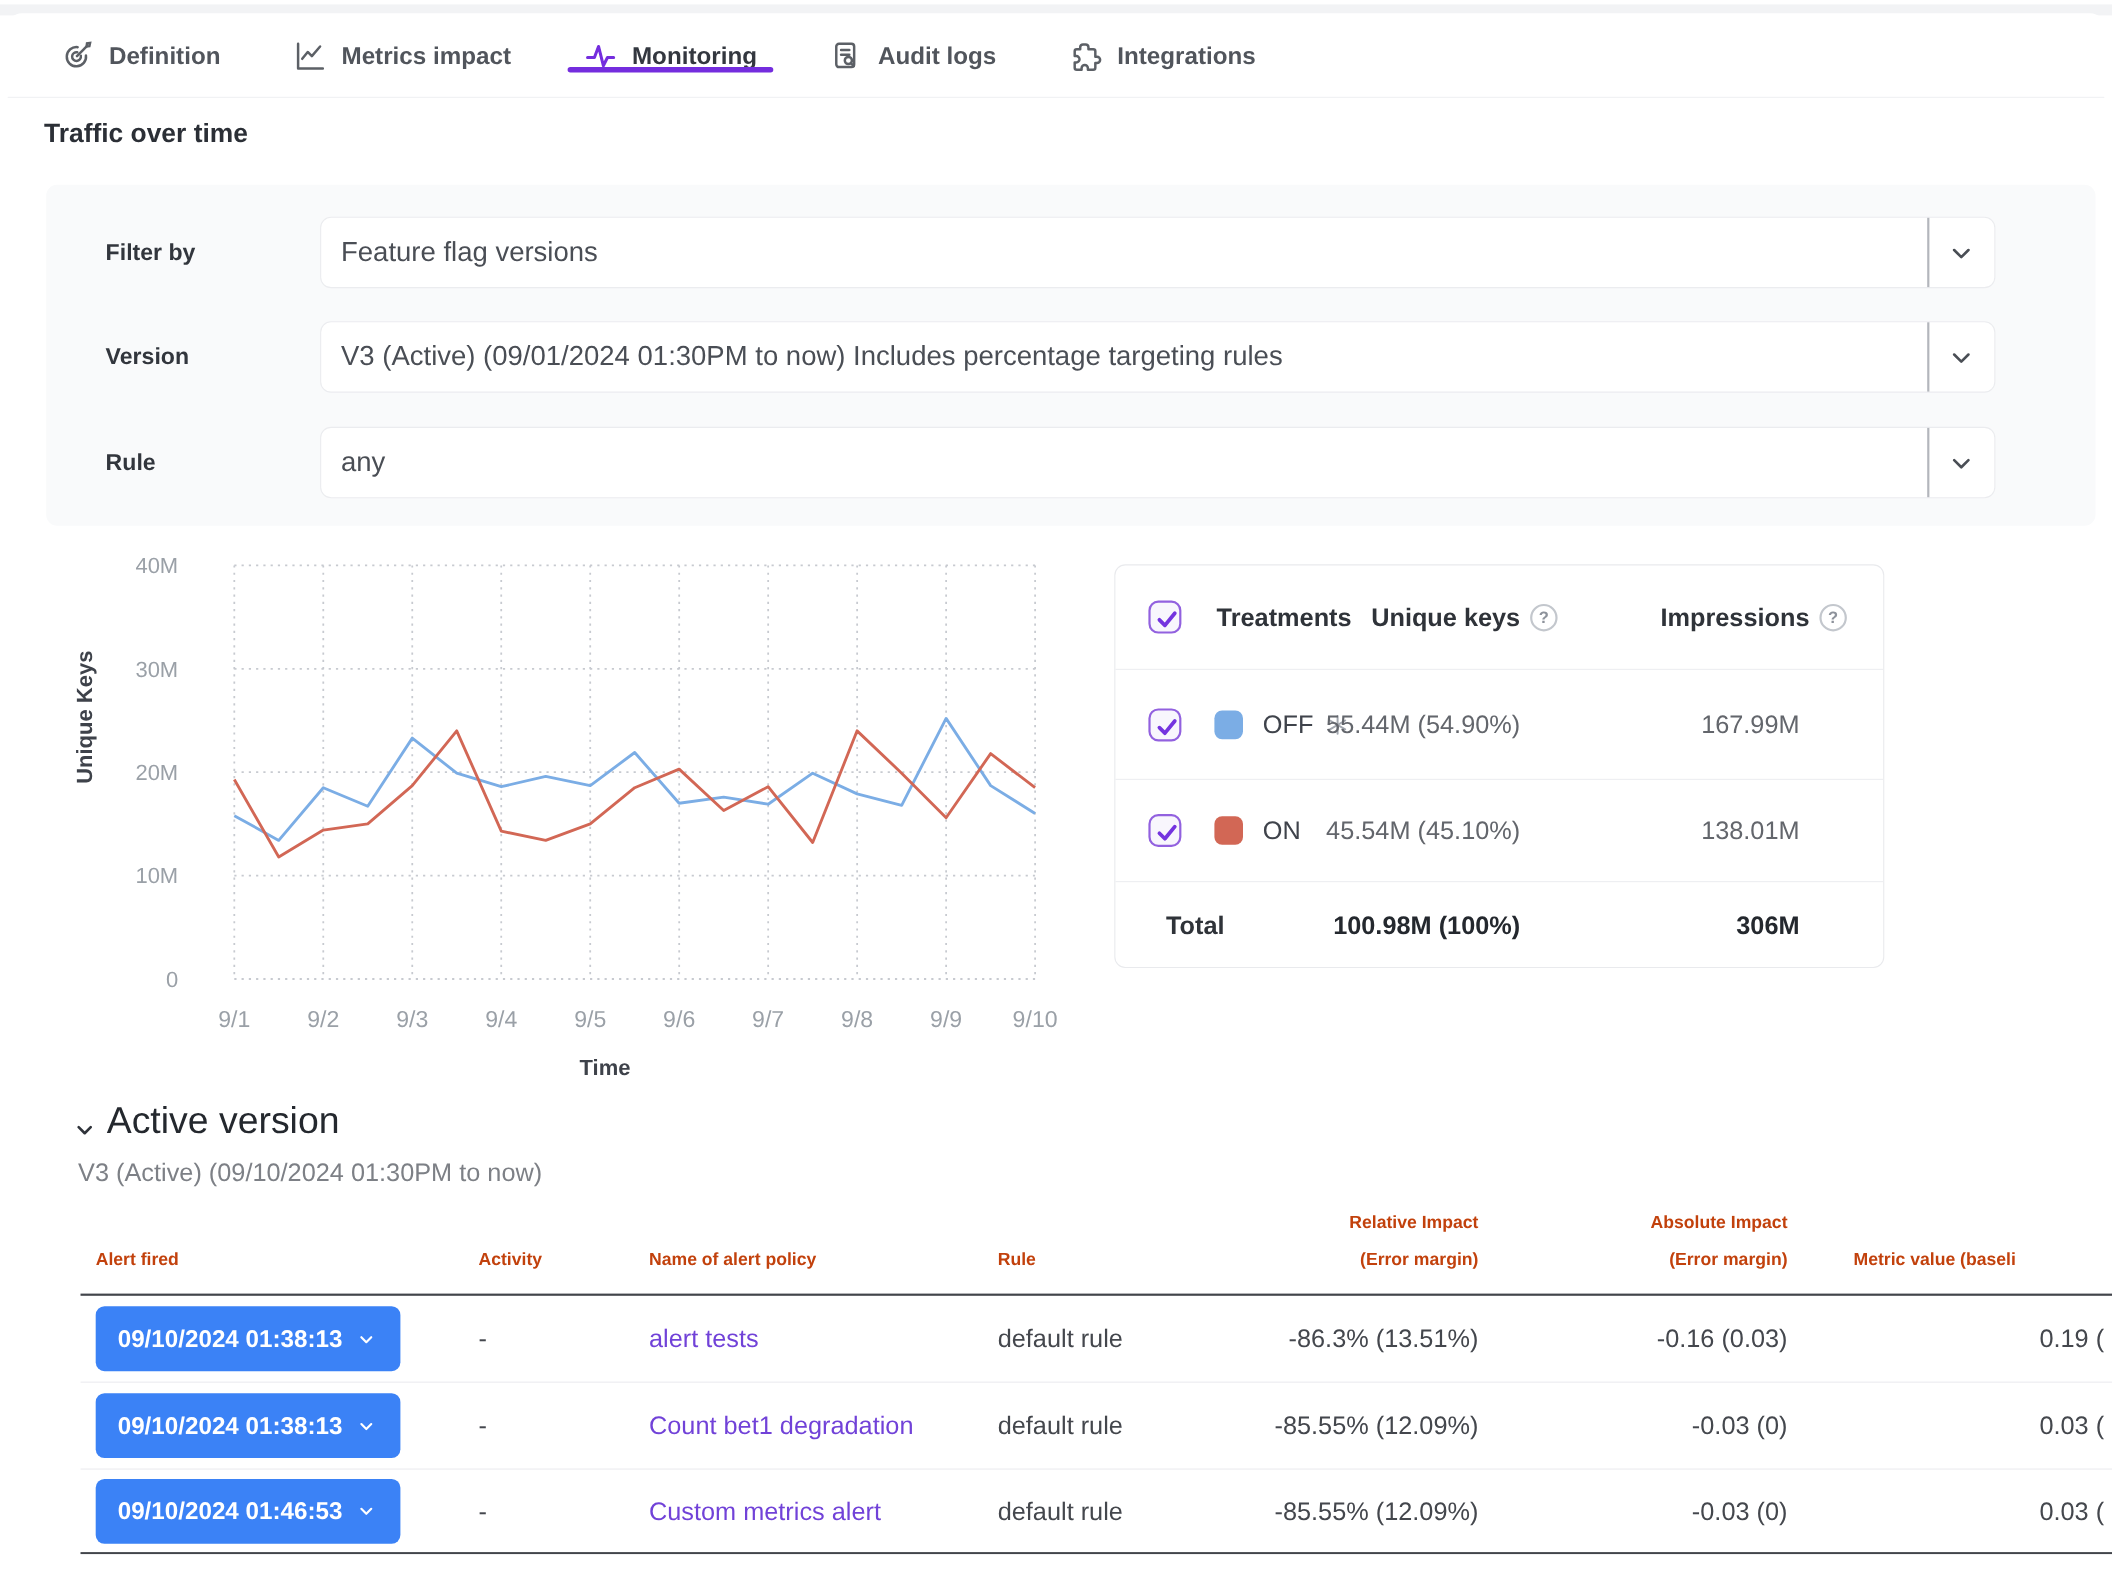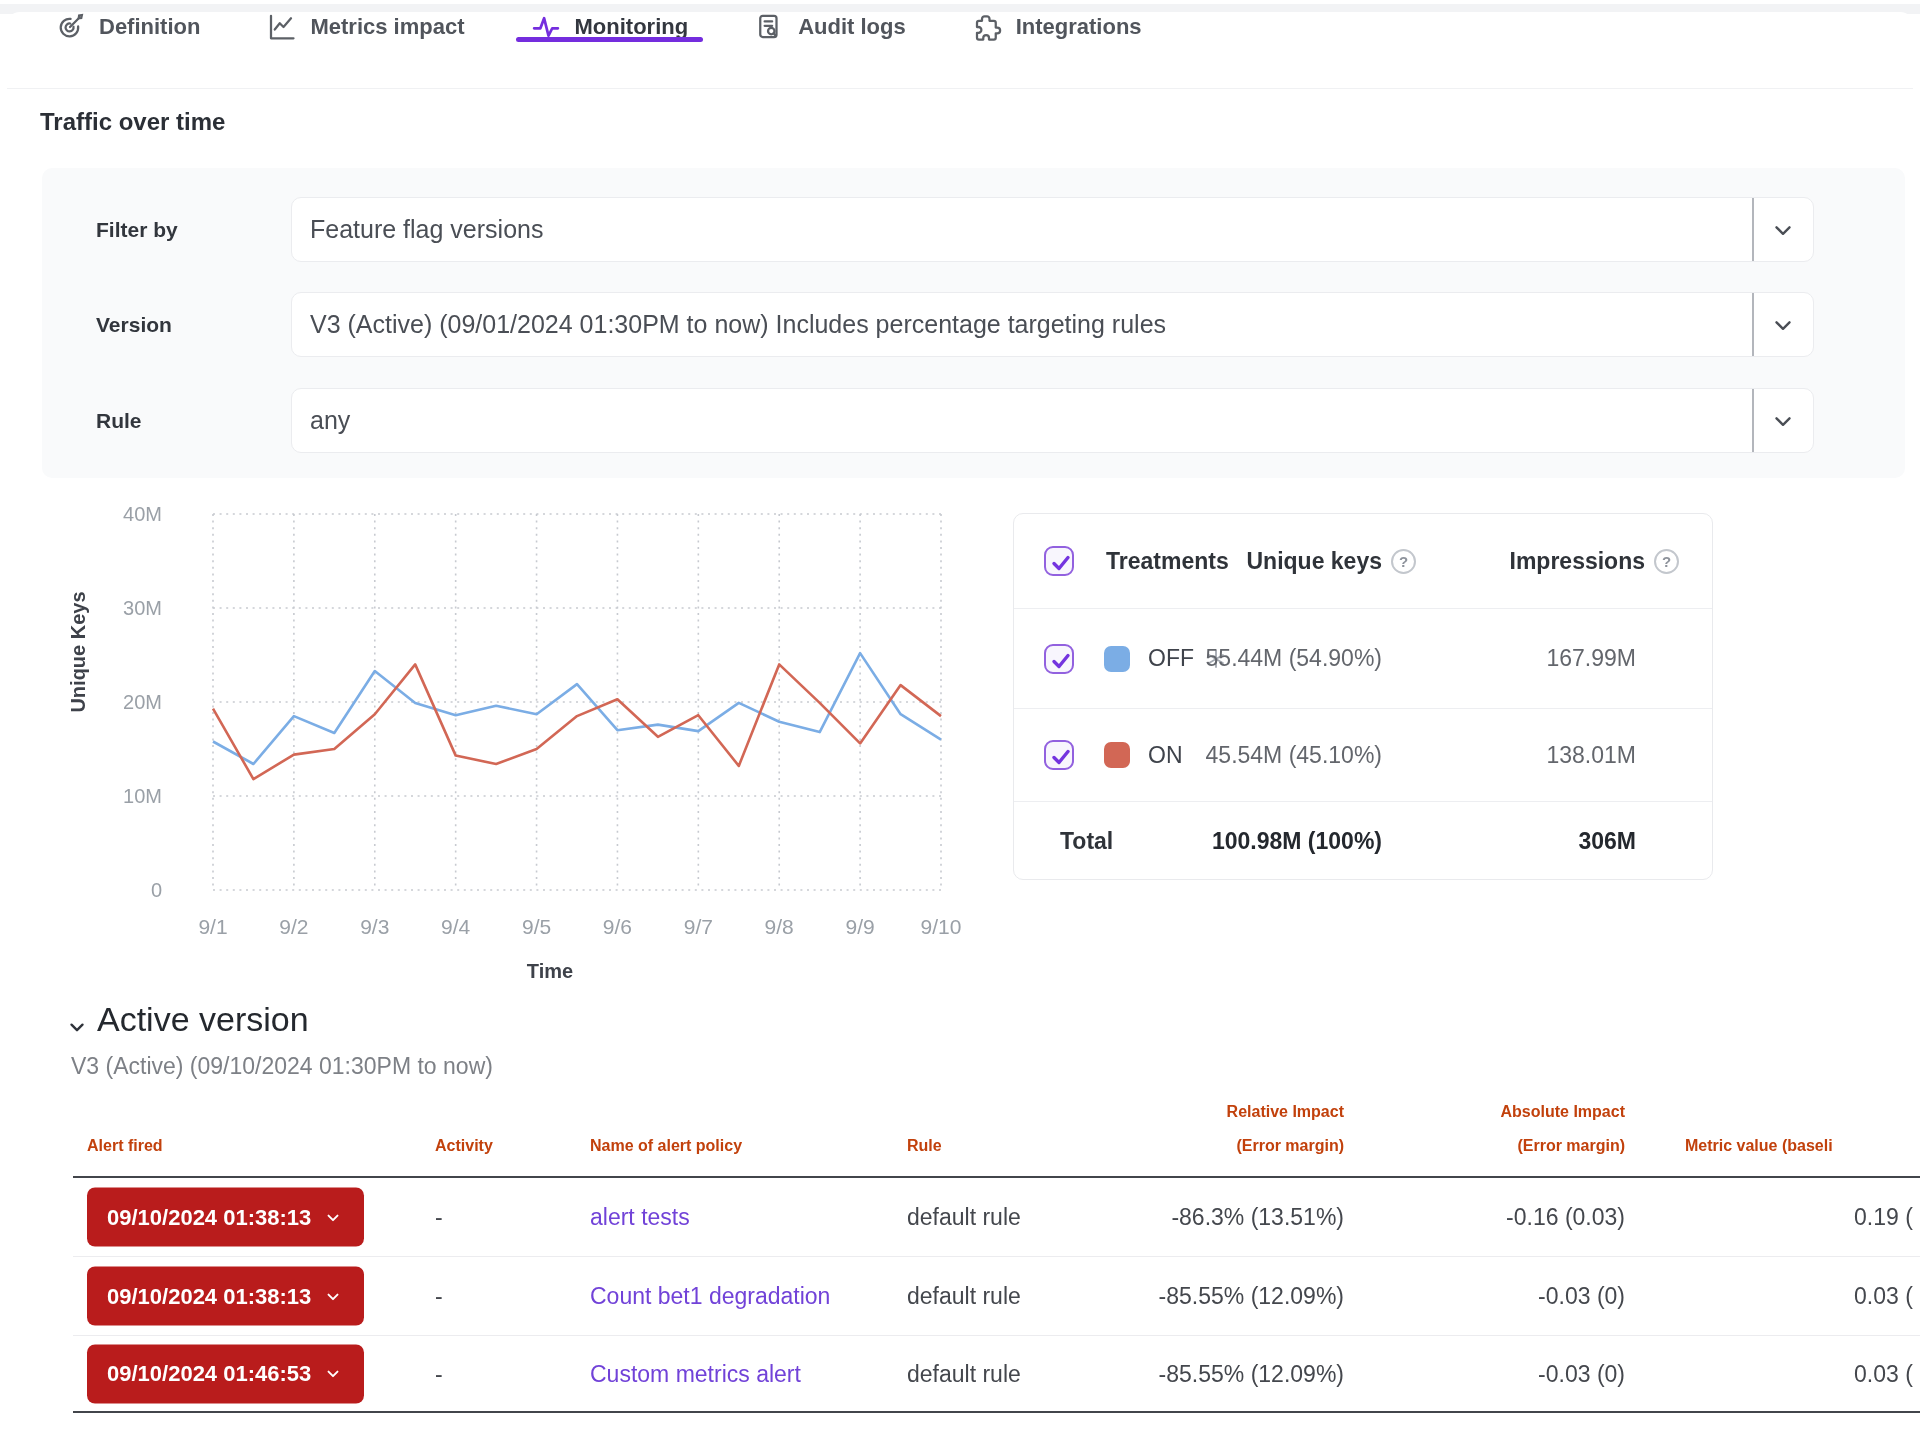--- a/index.html
+++ b/index.html
@@ -1,20 +1,20 @@
 <!DOCTYPE html>
 <html><head>
 <meta charset="utf-8">
 <style>
 *{margin:0;padding:0;box-sizing:border-box}
 html,body{width:1920px;height:1431px;overflow:hidden;background:#ffffff;font-family:"Liberation Sans",sans-serif}
 #top-strip{position:absolute;left:0;top:4px;right:0;height:10px;background:#f2f3f5}
 #page{position:relative;width:1920px;height:1431px}
 .card{position:absolute;left:6px;top:12px;right:6px;bottom:0;background:#fff;border-radius:14px 14px 0 0}
-#tabs{position:absolute;left:40px;top:12px;height:77px;display:flex;gap:36px;align-items:flex-start;z-index:2}
+#tabs{position:absolute;left:40px;top:12px;height:77px;display:flex;gap:36px;align-items:center;z-index:2}
 #tabstrip-border{position:absolute;left:7px;top:88px;right:7px;height:1px;background:#f0f1f3;z-index:1}
 .tab{display:flex;align-items:center;gap:14px;padding:0 15px;position:relative;color:#51555c;font-weight:700;font-size:22px}
 .tab.active{color:#33373f}
 .tab.active::after{content:"";position:absolute;left:0;right:0;bottom:0;height:5px;background:#742dde;border-radius:3px}
 .tab svg{display:block;flex:0 0 auto}
 #traffic-heading{position:absolute;left:40px;top:108px;font-size:24px;font-weight:700;color:#2b2f36;z-index:2}
 #filter-panel{position:absolute;left:42px;top:168px;width:1863px;height:310px;background:#f9fafb;border-radius:10px;z-index:2}
 .f-row{position:absolute;left:0;right:0;height:65px}
 .f-label{position:absolute;left:54px;top:50%;transform:translateY(-50%);font-size:21px;font-weight:700;color:#32363d}
 .f-field{position:absolute;left:249px;width:1523px;top:0;height:65px;background:#fff;border:1px solid #ebecef;border-radius:10px;display:flex;align-items:center}
@@ -45,21 +45,21 @@
 #alerts{position:absolute;left:73px;top:1096px;right:0;z-index:2;overflow:hidden}
 .ah{position:relative;height:82px;border-bottom:2px solid #42454b}
 .ah .cell{position:absolute;bottom:13px;font-size:16px;font-weight:700;color:#c2410c;line-height:34px}
 .ar{position:relative;height:79px;border-bottom:1px solid #ececef}
 .ar:last-child{border-bottom:2px solid #42454b;height:77px}
 .ar .cell{position:absolute;top:50%;transform:translateY(-50%);font-size:23px;color:#44474d;white-space:nowrap}
 .c1{left:14px}.c2{left:362px}.c3{left:517px}.c4{left:834px}
 .c5{right:576px;text-align:right}.c6{right:295px;text-align:right}
 .c7{left:1612px}
 .ar .c7{left:1781px}
-.badge{display:inline-flex;align-items:center;gap:13px;height:59px;padding:0 22px 0 20px;background:#b91c1c;border-radius:8px;color:#fff;font-weight:700;font-size:22px;white-space:nowrap}
+.badge{display:inline-flex;align-items:center;gap:13px;height:59px;padding:0 22px 0 20px;background:#3b82f6;border-radius:8px;color:#fff;font-weight:700;font-size:22px;white-space:nowrap}
 .ar .cell.link{color:#7142d8}
 </style>
 </head>
 <body>
 <div id="page">
 
 <div id="top-strip"></div>
 <div class="card"></div>
 <div id="tabstrip-border"></div>
 

